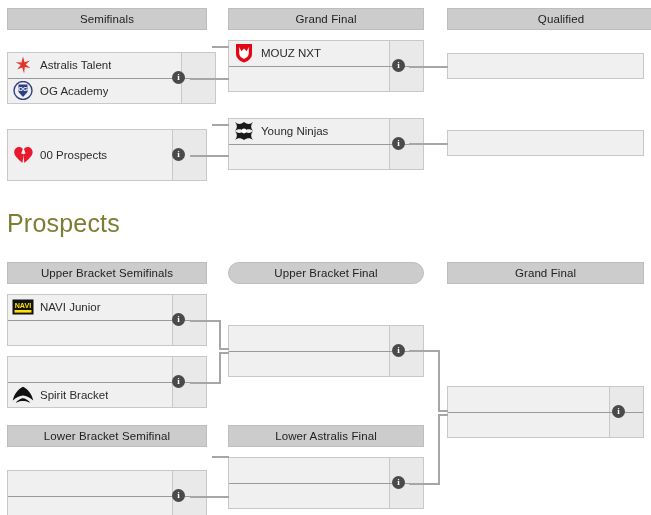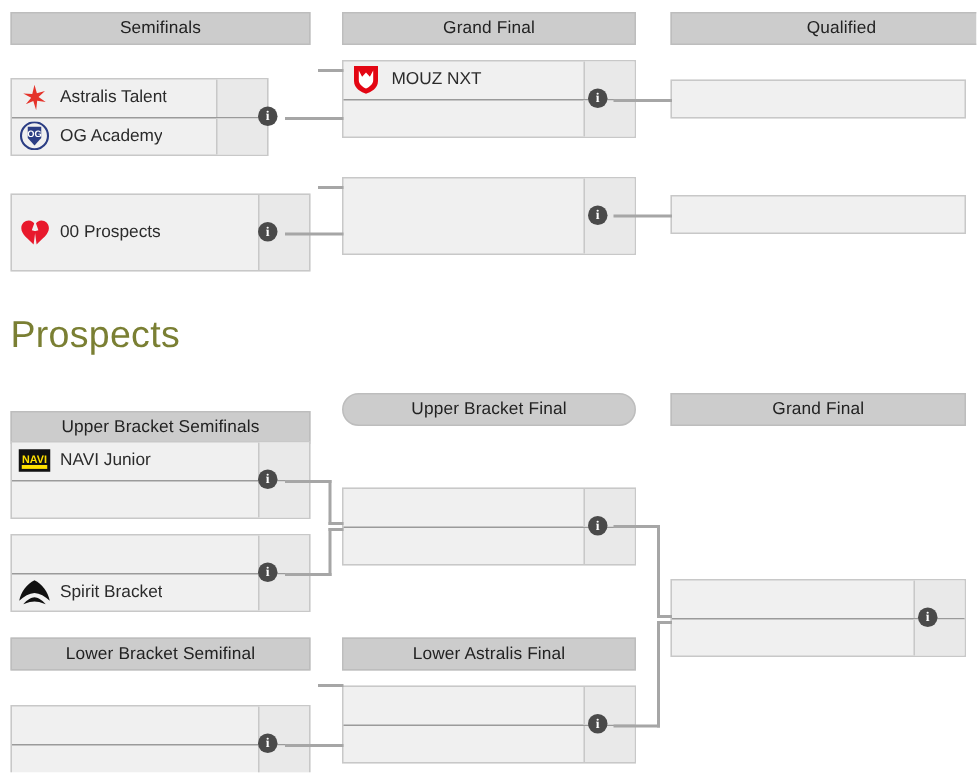--- a/index.html
+++ b/index.html
@@ -135,21 +135,21 @@
 
   <div class="conn h" style="left:190px; top:78px; width:39px;"></div>
   <div class="conn h" style="left:212px; top:46px; width:17px;"></div>
 
   <div class="conn h" style="left:190px; top:155px; width:39px;"></div>
   <div class="conn h" style="left:212px; top:124px; width:17px;"></div>
 
   <div class="conn h" style="left:409px; top:66px; width:39px;"></div>
   <div class="conn h" style="left:409px; top:143px; width:39px;"></div>
 
-  <div class="match" style="left:7px; top:52px; width:172px; height:52px;">
+  <div class="match" style="left:7px; top:52px; width:209px; height:52px;">
     <div class="opp top">
       <div class="opp-main">
         <span class="logo">
           <svg width="20" height="18" viewBox="0 0 20 18">
               <path d="M10 0.5 L11.6 6.2 L17 4.6 L12.7 8.6 L17.5 12 L11.8 11.1 L11.1 17.5 L9.2 11.4 L4.2 13.5 L7.8 9.1 L2.5 6.3 L8.5 6.6 Z" fill="#e5332a"></path>
             </svg>
         </span>
         <span class="team-name">Astralis Talent</span>
       </div>
       <div class="opp-score"></div>
@@ -203,20 +203,33 @@
       <div class="opp-main">
         <span class="logo empty"></span>
         <span class="team-name"></span>
       </div>
       <div class="opp-score"></div>
     </div>
   </div>
   <div class="info-badge" style="left:392px; top:59px;">i</div>
 
   <div class="match" style="left:228px; top:118px; width:196px; height:52px;">
+    <div class="opp top">
+      <div class="opp-main">
+        <span class="logo">
+          <svg width="20" height="20" viewBox="0 0 20 20">
+            <path d="M10 1 C13 3.5 16.5 3.5 19 1 C16.5 4 16.5 7 19 10 C16.5 7.5 13 7.5 10 10 C7 7.5 3.5 7.5 1 10 C3.5 7 3.5 4 1 1 C3.5 3.5 7 3.5 10 1 Z" fill="#1a1a1a"></path>
+            <path d="M10 19 C13 16.5 16.5 16.5 19 19 C16.5 16 16.5 13 19 10 C16.5 12.5 13 12.5 10 10 C7 12.5 3.5 12.5 1 10 C3.5 13 3.5 16 1 19 C3.5 16.5 7 16.5 10 19 Z" fill="#1a1a1a"></path>
+            <circle cx="10" cy="10" r="2.4" fill="#ffffff"></circle>
+          </svg>
+        </span>
+        <span class="team-name">Young Ninjas</span>
+      </div>
+      <div class="opp-score"></div>
+    </div>
     <div class="opp">
       <div class="opp-main">
         <span class="logo empty"></span>
         <span class="team-name"></span>
       </div>
       <div class="opp-score"></div>
     </div>
   </div>
   <div class="info-badge" style="left:392px; top:137px;">i</div>
 
@@ -233,21 +246,21 @@
     <div class="opp">
       <div class="opp-main">
         <span class="logo empty"></span>
         <span class="team-name"></span>
       </div>
     </div>
   </div>
 
   <div class="section-title" style="left:7px; top:209px;">Prospects</div>
 
-  <div class="round-header" style="left:7px;  top:262px; width:200px;margin-top:12px;">Upper Bracket Semifinals</div>
+  <div class="round-header" style="left:7px;  top:262px; width:200px;">Upper Bracket Semifinals</div>
   <div class="round-header" style="left:228px;top:262px; width:196px;border-radius:11px;">Upper Bracket Final</div>
   <div class="round-header" style="left:447px;top:262px; width:197px;">Grand Final</div>
   <div class="round-header" style="left:7px;  top:425px; width:200px;">Lower Bracket Semifinal</div>
   <div class="round-header" style="left:228px;top:425px; width:196px;">Lower Astralis Final</div>
 
   <div class="conn h" style="left:190px; top:320px; width:31px;"></div>
   <div class="conn v" style="left:219px; top:320px; height:30px;"></div>
   <div class="conn h" style="left:219px; top:348px; width:10px;"></div>
 
   <div class="conn h" style="left:190px; top:382px; width:31px;"></div>

